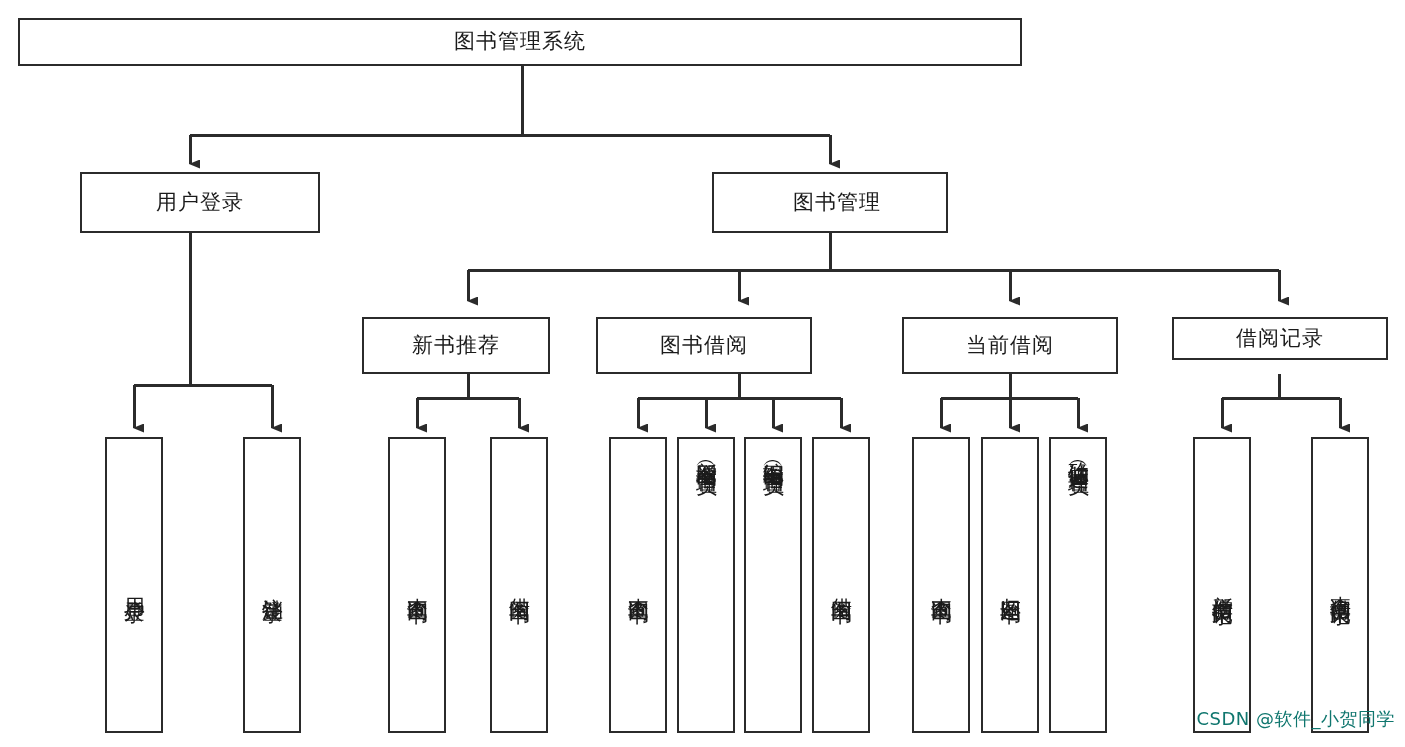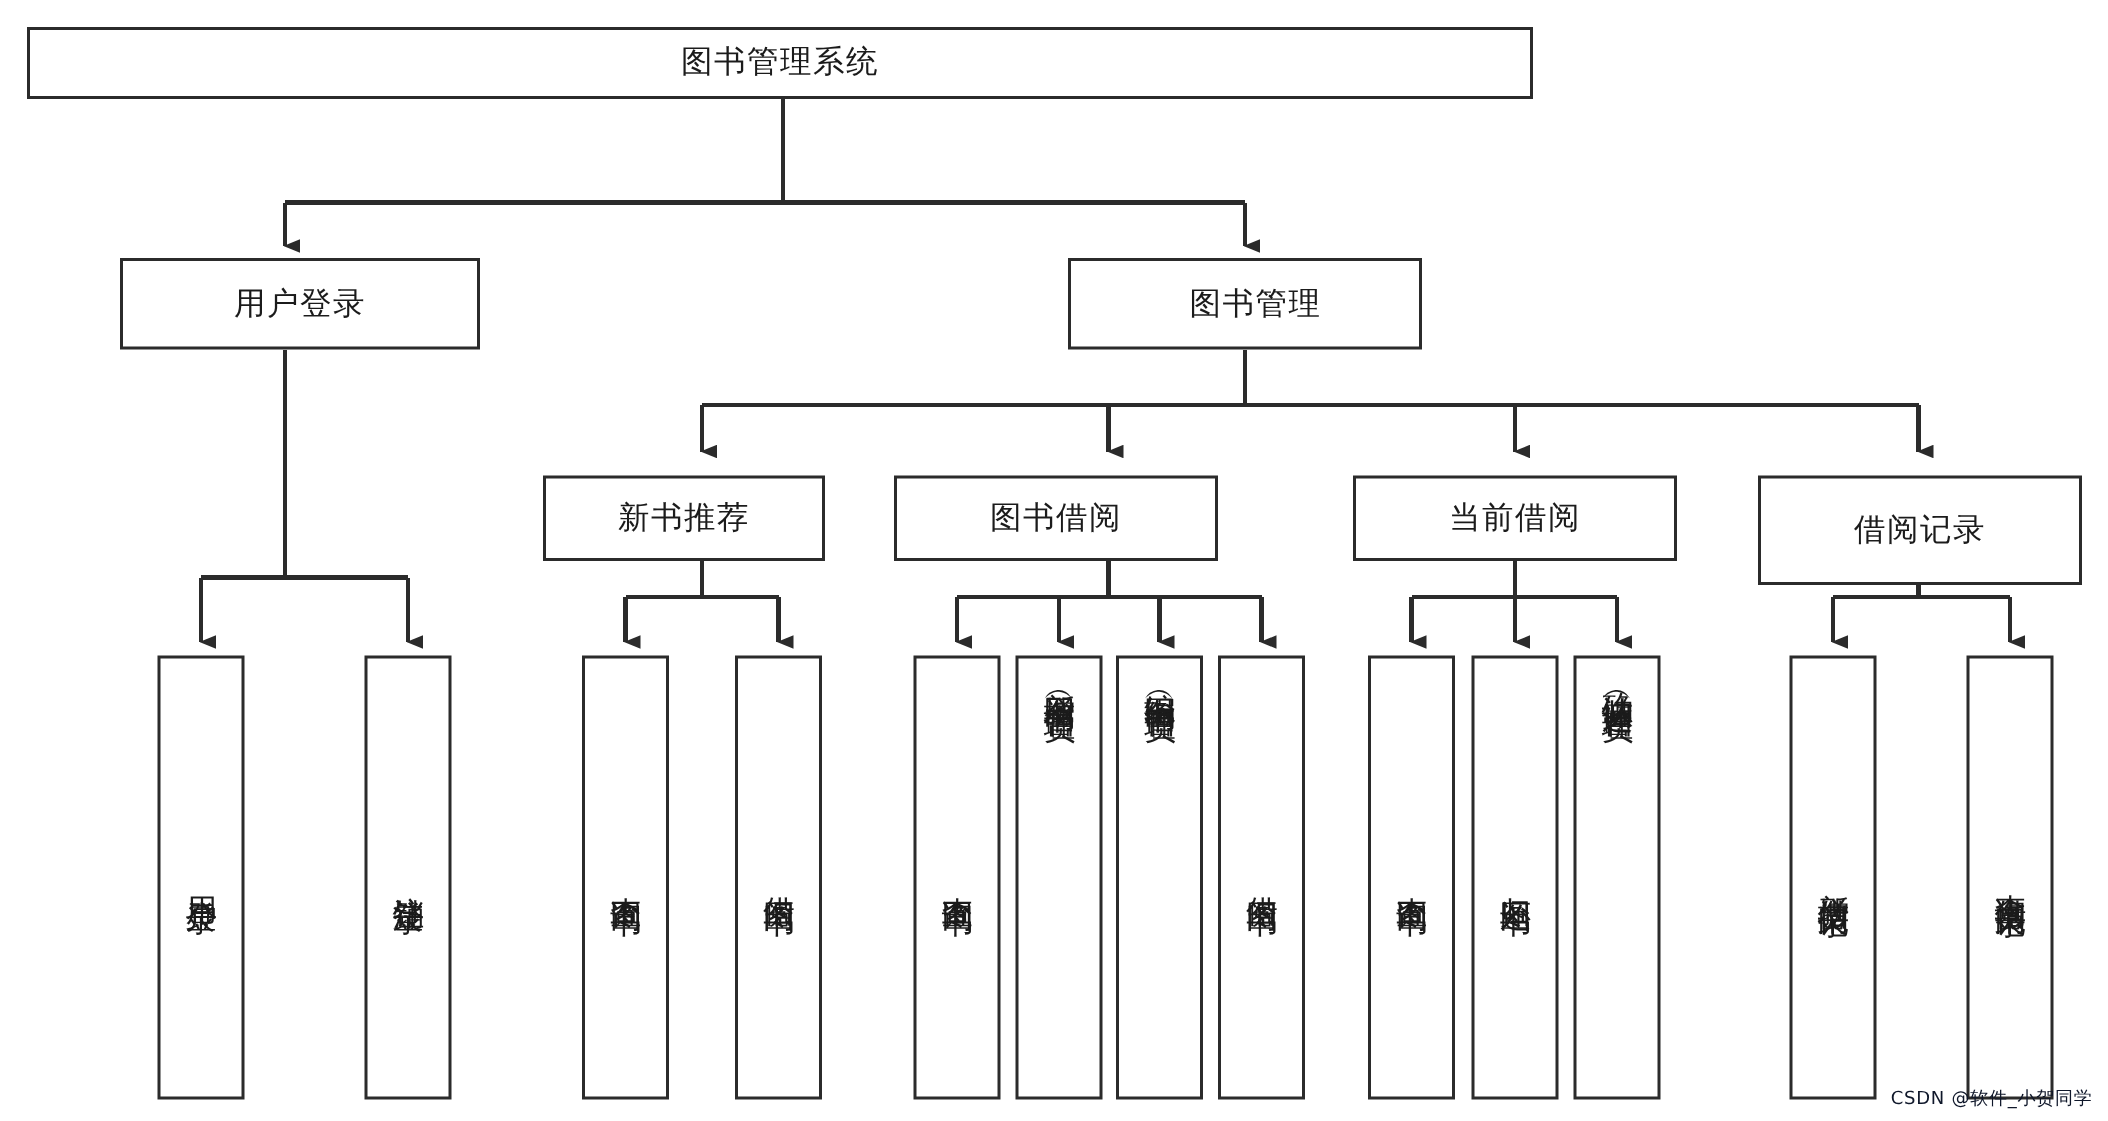--- a/index.html
+++ b/index.html
@@ -62,23 +62,23 @@
     display: block;
   }
   
   .node.v.center {
     align-items: center;
     padding-top: 0;
   }
   #watermark {
     position: absolute;
     right: 10px;
-    bottom: 6px;
-    font-size: 12px;
-    color: #0f172a;
+    bottom: 16px;
+    font-size: 18px;
+    color: #0f766e;
     letter-spacing: 0.5px;
     white-space: nowrap;
     user-select: none;
   }
 </style>
 </head>
 <body>
 
 <div id="diagram-root">
 
@@ -151,21 +151,21 @@
   </div>
 
   <div class="node h" style="left:596px; top:317px; width:216px; height:57px;">
     <span class="node-label">图书借阅</span>
   </div>
 
   <div class="node h" style="left:902px; top:317px; width:216px; height:57px;">
     <span class="node-label">当前借阅</span>
   </div>
 
-  <div class="node h" style="left:1172px; top:317px; width:216px; height:73px;">
+  <div class="node h" style="left:1172px; top:317px; width:216px; height:43px;">
     <span class="node-label">借阅记录</span>
   </div>
 
   <div class="node v center" style="left:105px; top:437px; width:58px; height:296px;">
     <span class="node-label">用户登录</span>
   </div>
 
   <div class="node v center" style="left:243px; top:437px; width:58px; height:296px;">
     <span class="node-label">注销登录</span>
   </div>

